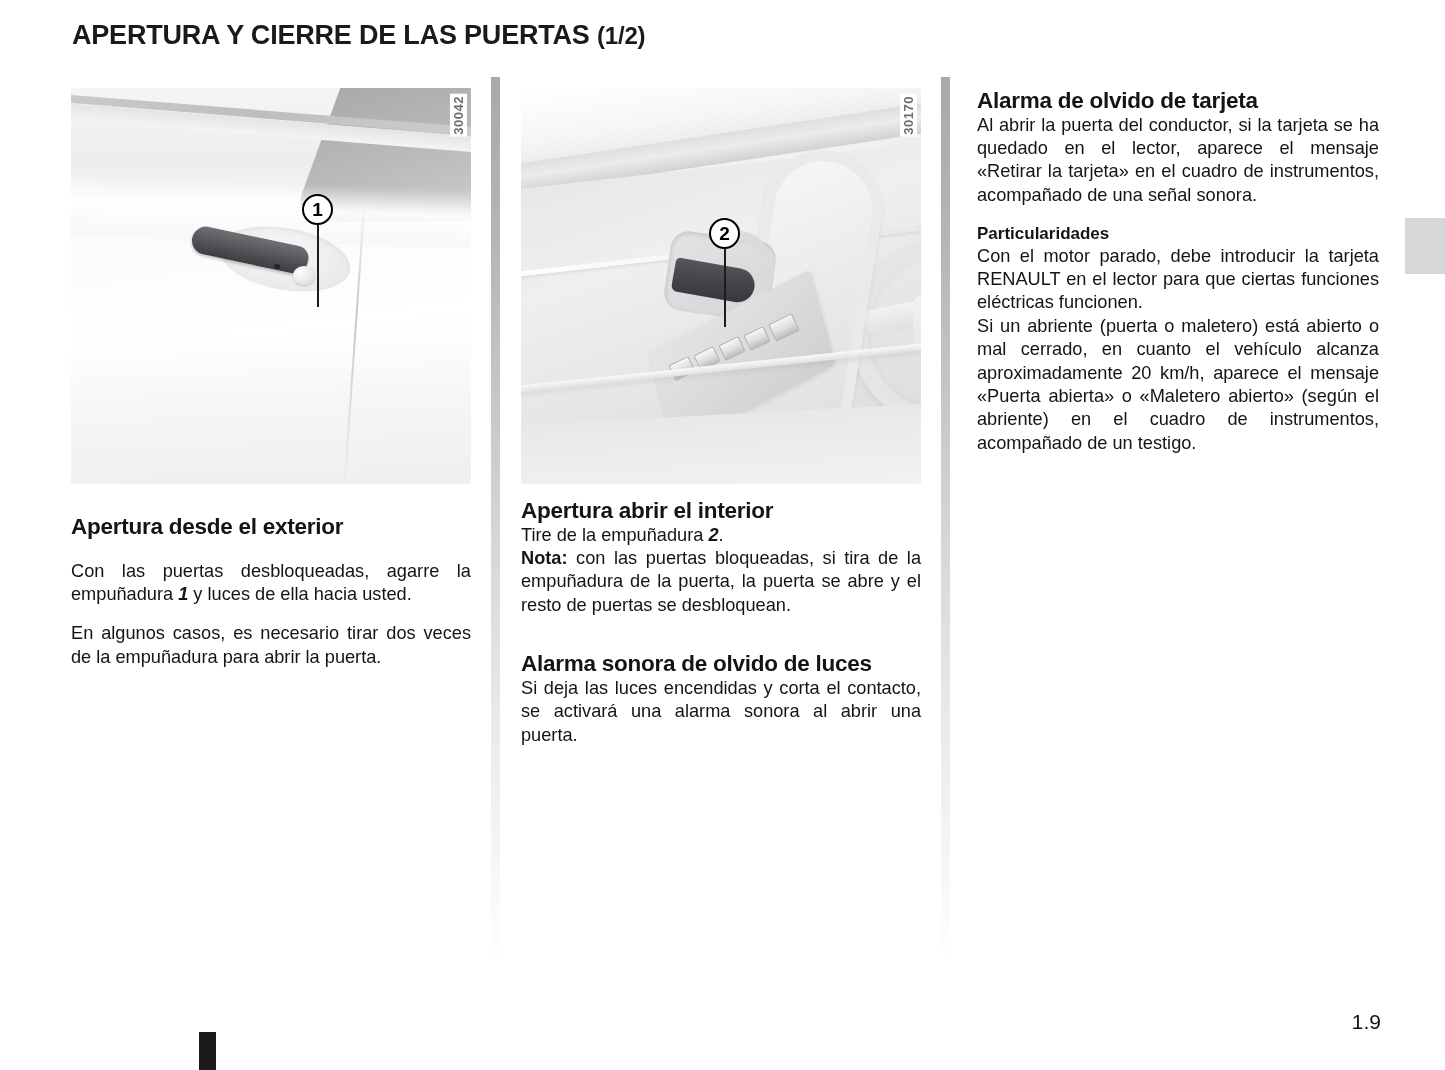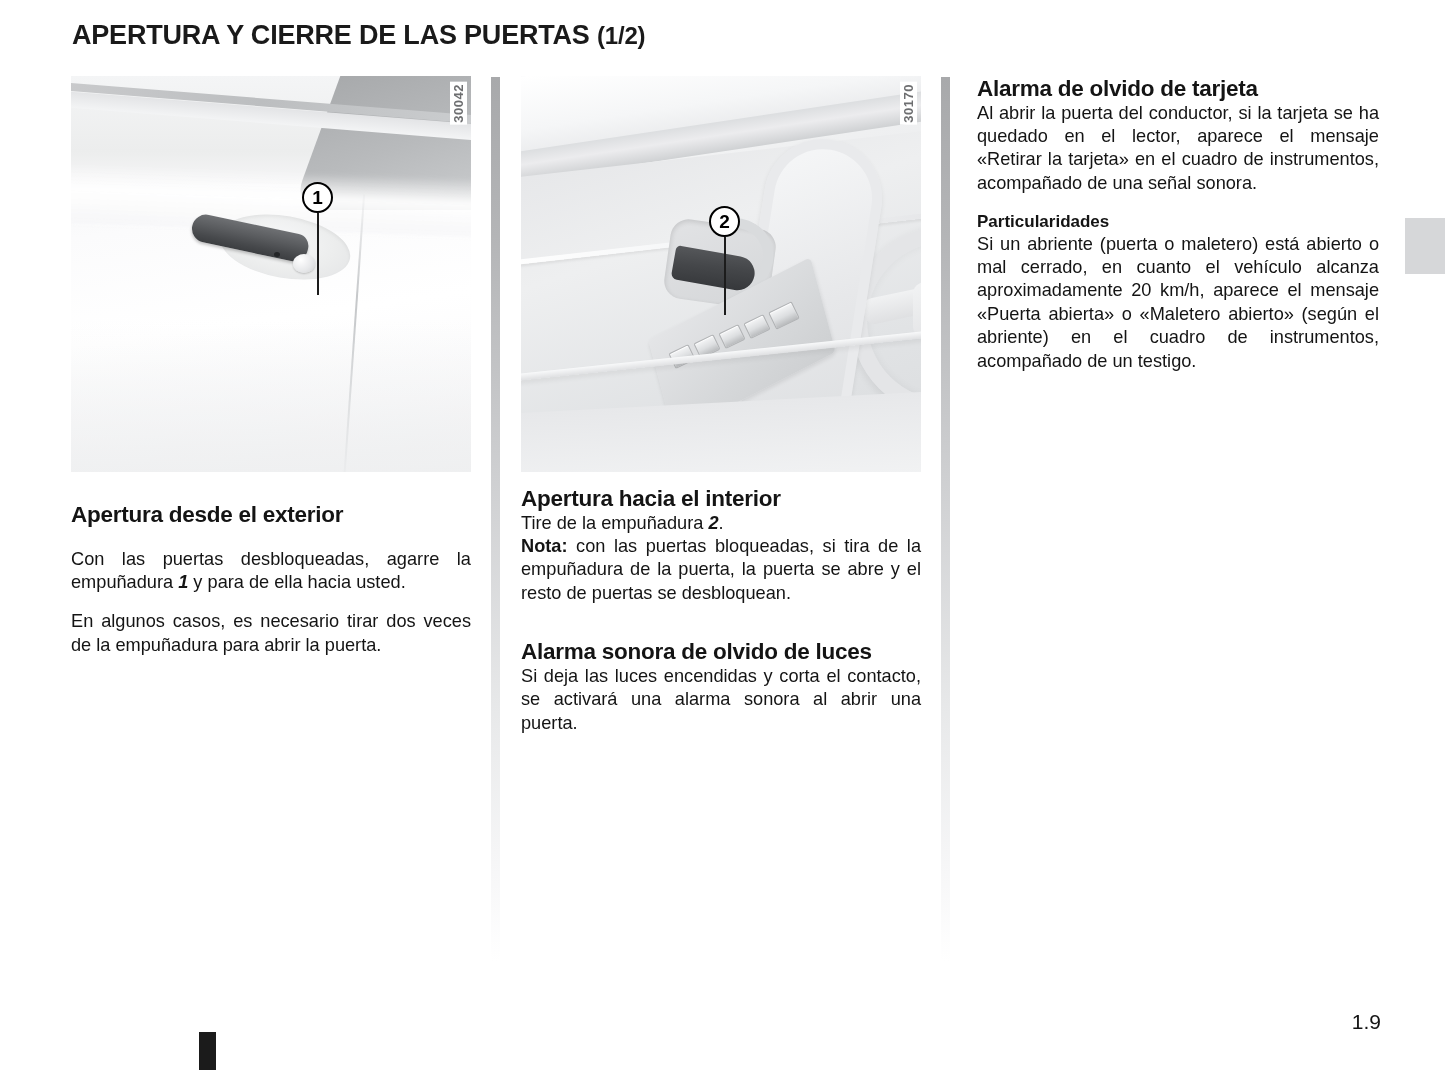--- a/index.html
+++ b/index.html
@@ -54,21 +54,21 @@
     width: 9px;
     height: 885px;
     background: linear-gradient(to bottom, #a8a9ab 0%, #b4b5b7 18%, #cfd0d2 46%, #e8e9ea 72%, #f7f7f8 90%, #ffffff 100%);
   }
   .col-sep.s1 { left: 491px; }
   .col-sep.s2 { left: 941px; }
 
   
   .col {
     position: absolute;
-    top: 76px;
+    top: 88px;
   }
   .col1 { left: 71px;  width: 400px; }
   .col2 { left: 521px; width: 400px; }
   .col3 { left: 977px; width: 402px; }
 
   
   .figure {
     position: relative;
     width: 400px;
     height: 396px;
@@ -451,21 +451,21 @@
         <div class="callout callout-1">
           <div class="circ">1</div>
           <div class="leader"></div>
         </div>
       </div>
       <div class="fig-id">30042</div>
     </div>
 
     <div class="txt">
       <h2 class="sec">Apertura desde el exterior</h2>
-      <p class="body gap-heading lastline"><span>Con las puertas desbloqueadas, agarre la empuñadura </span><i class="num">1</i><span> y para de ella hacia usted.</span></p>
+      <p class="body gap-heading lastline"><span>Con las puertas desbloqueadas, agarre la empuñadura </span><i class="num">1</i><span> y luces de ella hacia usted.</span></p>
       <p class="body gap-para lastline">En algunos casos, es necesario tirar dos veces de la empuñadura para abrir la puerta.</p>
     </div>
   </div>
 
   <div class="col col2">
 
     <div class="figure">
       <div class="int-door">
         <div class="int-top-band"></div>
         <div class="int-upper-trim"></div>
@@ -490,33 +490,34 @@
         <div class="int-lower"></div>
         <div class="callout callout-2">
           <div class="circ">2</div>
           <div class="leader"></div>
         </div>
       </div>
       <div class="fig-id">30170</div>
     </div>
 
     <div class="txt">
-      <h2 class="sec">Apertura hacia el interior</h2>
+      <h2 class="sec">Apertura abrir el interior</h2>
       <p class="body gap-tight lastline"><span>Tire de la empuñadura </span><i class="num">2</i><span>.</span></p>
       <p class="body gap-tight lastline"><b class="inl">Nota:</b><span> con las puertas bloqueadas, si tira de la empuñadura de la puerta, la puerta se abre y el resto de puertas se desbloquean.</span></p>
       <h2 class="sec gap-big">Alarma sonora de olvido de luces</h2>
       <p class="body gap-tight lastline">Si deja las luces encendidas y corta el contacto, se activará una alarma sonora al abrir una puerta.</p>
     </div>
   </div>
 
   <div class="col col3">
     <h2 class="sec">Alarma de olvido de tarjeta</h2>
     <p class="body gap-tight lastline">Al abrir la puerta del conductor, si la tarjeta se ha quedado en el lector, aparece el mensaje «Retirar la tarjeta» en el cuadro de instrumentos, acompañado de una señal sonora.</p>
 
     <h3 class="sub gap-sub">Particularidades</h3>
+    <p class="body gap-tight lastline">Con el motor parado, debe introducir la tarjeta RENAULT en el lector para que ciertas funciones eléctricas funcionen.</p>
 
     <p class="body gap-tight lastline">Si un abriente (puerta o maletero) está abierto o mal cerrado, en cuanto el vehículo alcanza aproximadamente 20 km/h, aparece el mensaje «Puerta abierta» o «Maletero abierto» (según el abriente) en el cuadro de instrumentos, acompañado de un testigo.</p>
   </div>
 
   <div class="page-num">1.9</div>
   <div class="reg-mark"></div>
 
 </div>
 
 </body></html>

